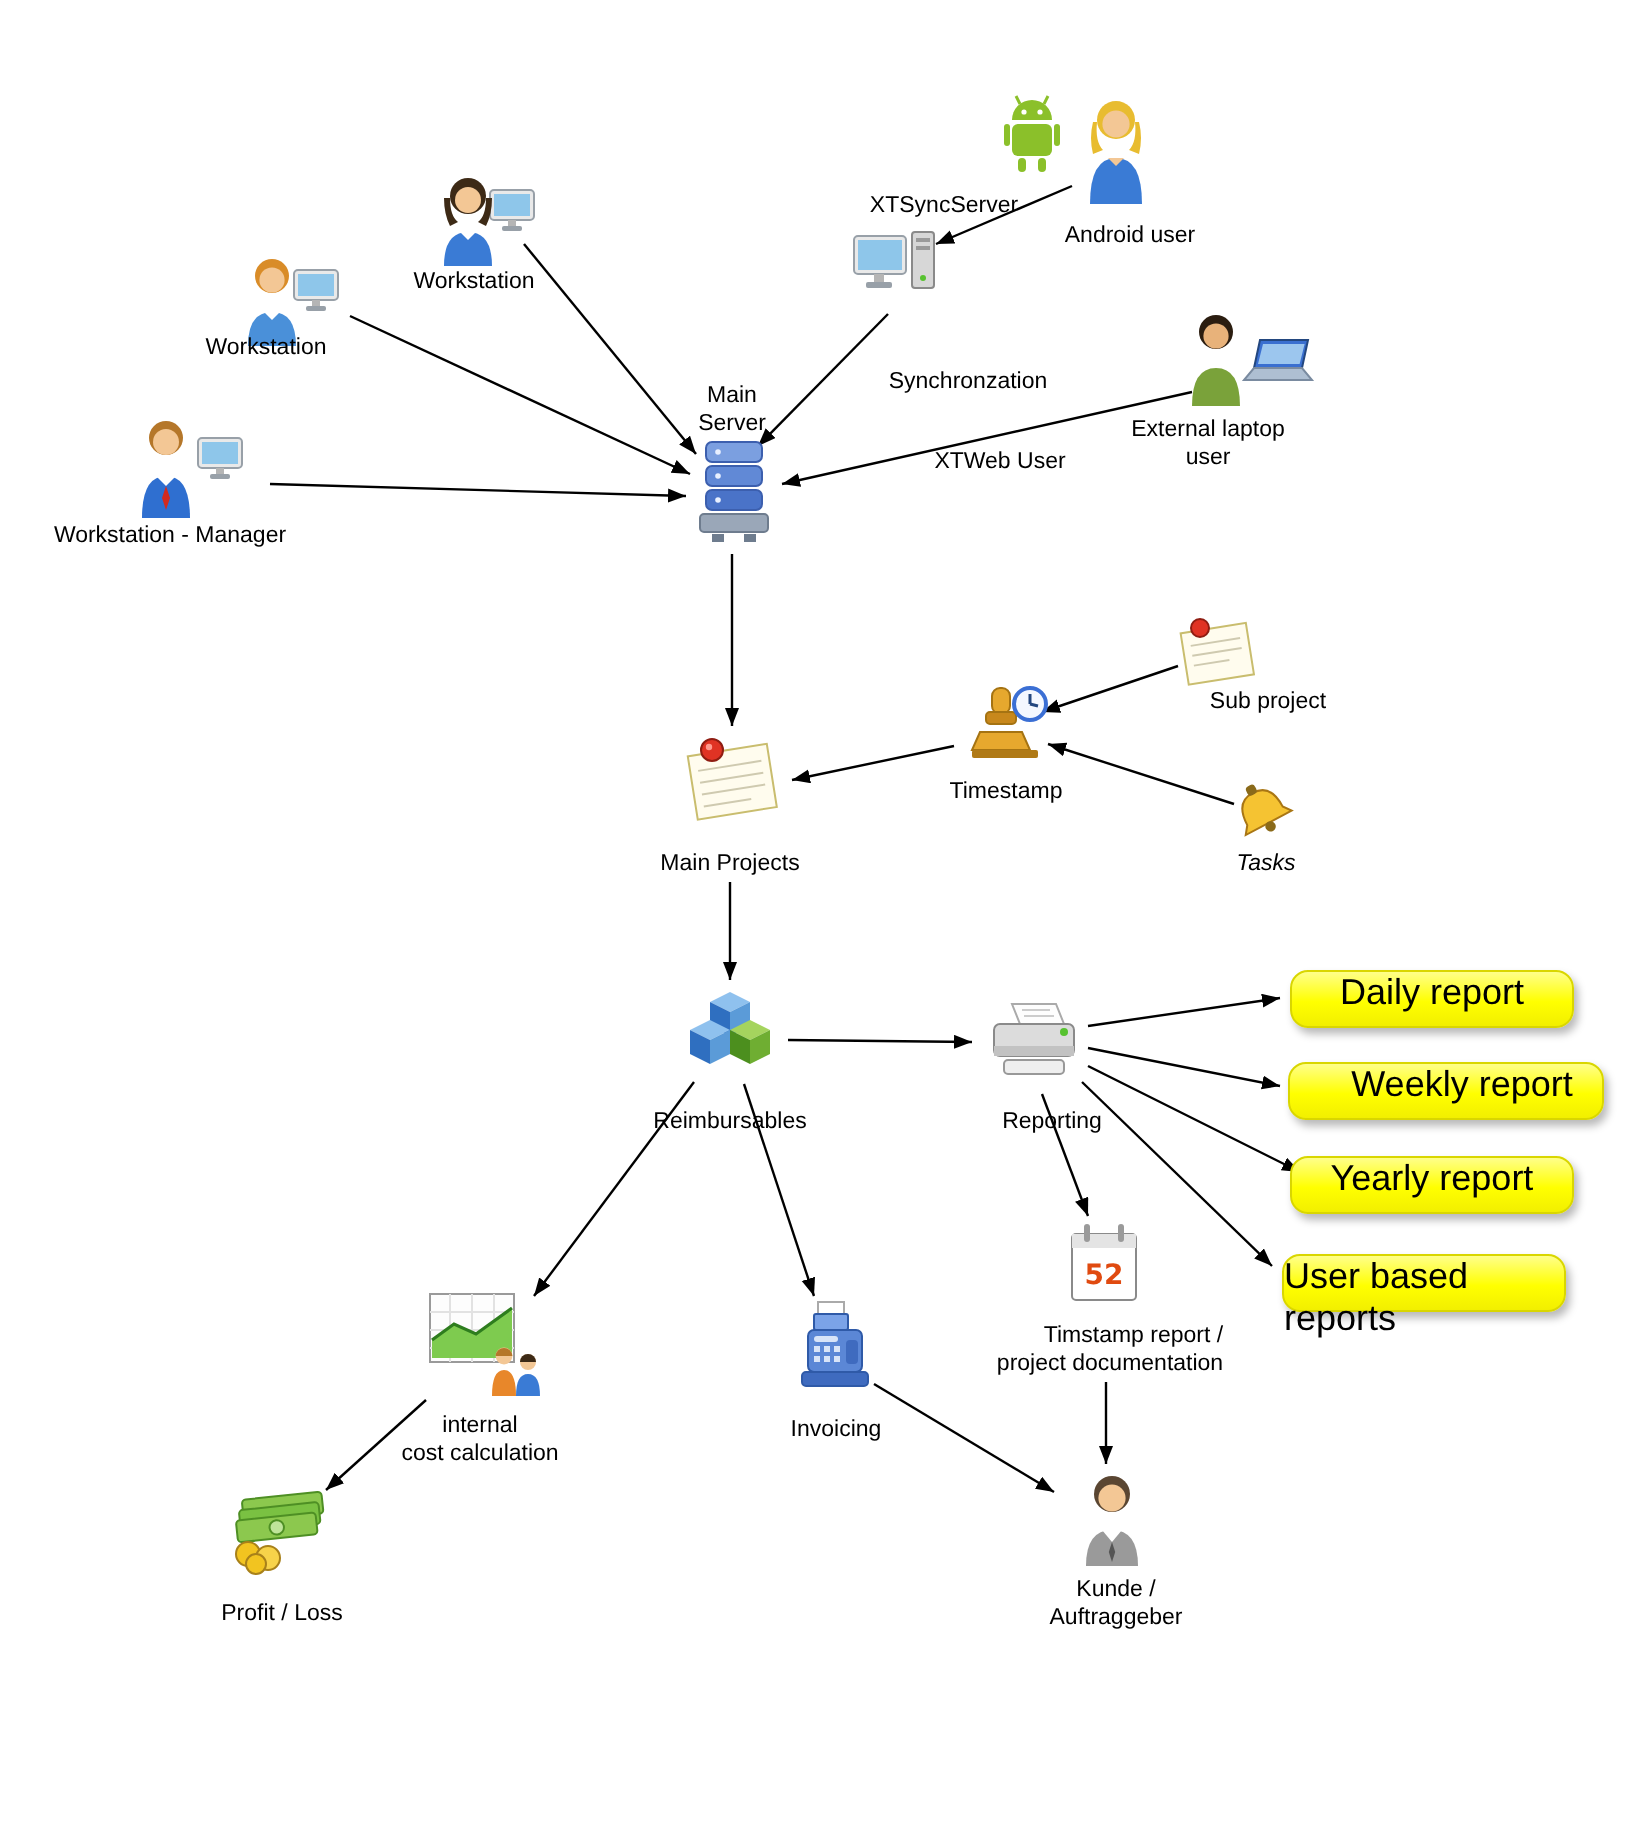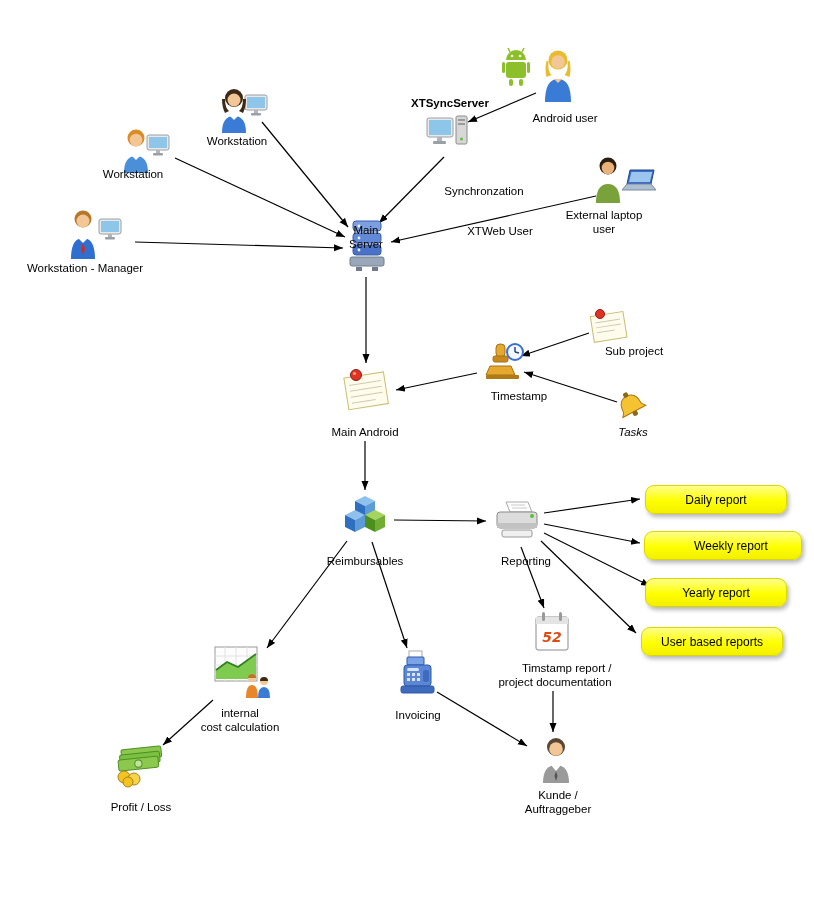--- a/index.html
+++ b/index.html
@@ -12,22 +12,22 @@
   .lbl{
     position:absolute;transform:translateX(-50%);
     font-size:11.5px;line-height:14px;color:#000;text-align:center;
     white-space:pre-line;
   }
   .report-box{
     position:absolute;width:140px;height:27px;border-radius:9px;
     background:linear-gradient(#ffff8a,#ffff00 55%,#f2ef00);
     border:1px solid #d9d600;
     box-shadow:2px 3px 4px rgba(0,0,0,0.28);
-    display:flex;align-items:center;justify-content:center;
-    font-size:12px;color:#000;
+    display:flex;align-items:flex-start;justify-content:center;
+    font-size:18px;color:#000;
   }
 </style>
 </head>
 <body>
 
 <div id="stage">
 
   <svg class="edges">
     <defs>
       <marker id="ah" markerWidth="12" markerHeight="10" refX="9" refY="3.5" orient="auto" markerUnits="userSpaceOnUse">
@@ -240,21 +240,21 @@
       <polygon points="14,2 36,2 40,12 18,12" fill="#fdfdfd" stroke="#aaaaaa"></polygon>
       <line x1="19" y1="5" x2="33" y2="5" stroke="#cccccc"></line>
       <line x1="20" y1="8" x2="35" y2="8" stroke="#cccccc"></line>
       <rect x="5" y="12" width="40" height="16" rx="3" fill="#dcdcdc" stroke="#8a8a8a"></rect>
       <rect x="5" y="23" width="40" height="5" fill="#c2c2c2"></rect>
       <rect x="10" y="30" width="30" height="7" rx="2" fill="#efefef" stroke="#999999"></rect>
       <circle cx="40" cy="16" r="2" fill="#57c230"></circle>
     </svg>
   </div>
 
-  <div class="ic" style="left:532px;top:610px;font-style:italic;">
+  <div class="ic" style="left:532px;top:610px;">
     <svg width="40" height="44" viewBox="0 0 40 44">
       <rect x="4" y="7" width="32" height="33" rx="2" fill="#ffffff" stroke="#8a8a8a"></rect>
       <rect x="4" y="7" width="32" height="7" fill="#e4e4e4"></rect>
       <rect x="10" y="2" width="3" height="9" rx="1.5" fill="#9a9a9a"></rect>
       <rect x="27" y="2" width="3" height="9" rx="1.5" fill="#9a9a9a"></rect>
       <text x="20" y="32" font-family="DejaVu Sans, sans-serif" font-size="14" font-weight="bold" fill="#e04a10" text-anchor="middle">52</text>
     </svg>
   </div>
 
   <div class="ic" style="left:214px;top:646px;">
@@ -331,30 +331,30 @@
   <div class="report-box" style="left:641px;top:627px;">
     <span>User based reports</span>
   </div>
   <div class="report-box" style="left:645px;top:578px;">
     <span>Yearly report</span>
   </div>
 
   <div class="lbl" style="left:237px;top:134px;">Workstation</div>
   <div class="lbl" style="left:133px;top:167px;">Workstation</div>
   <div class="lbl" style="left:85px;top:261px;">Workstation - Manager</div>
-  <div class="lbl" style="left:450px;top:96px;font-weight:bold;">XTSyncServer</div>
+  <div class="lbl" style="left:472px;top:96px;">XTSyncServer</div>
   <div class="lbl" style="left:565px;top:111px;">Android user</div>
   <div class="lbl" style="left:604px;top:208px;">External laptop
 user</div>
-  <div class="lbl" style="left:366px;top:191px;margin-top:32px;">Main
+  <div class="lbl" style="left:366px;top:191px;">Main
 Server</div>
   <div class="lbl" style="left:484px;top:184px;">Synchronzation</div>
   <div class="lbl" style="left:500px;top:224px;">XTWeb User</div>
-  <div class="lbl" style="left:365px;top:425px;">Main Android</div>
-  <div class="lbl" style="left:503px;top:389px;margin-left:16px;">Timestamp</div>
+  <div class="lbl" style="left:365px;top:425px;">Main Projects</div>
+  <div class="lbl" style="left:503px;top:389px;">Timestamp</div>
   <div class="lbl" style="left:610px;top:344px;margin-left:24px;">Sub project</div>
   <div class="lbl" style="left:633px;top:425px;font-style:italic;">Tasks</div>
   <div class="lbl" style="left:365px;top:554px;">Reimbursables</div>
   <div class="lbl" style="left:516px;top:554px;padding-left:20px;">Reporting</div>
   <div class="lbl" style="left:555px;top:661px;text-align:right;">Timstamp report /
 project documentation</div>
   <div class="lbl" style="left:240px;top:706px;">internal
 cost calculation</div>
   <div class="lbl" style="left:418px;top:708px;">Invoicing</div>
   <div class="lbl" style="left:141px;top:800px;">Profit / Loss</div>

